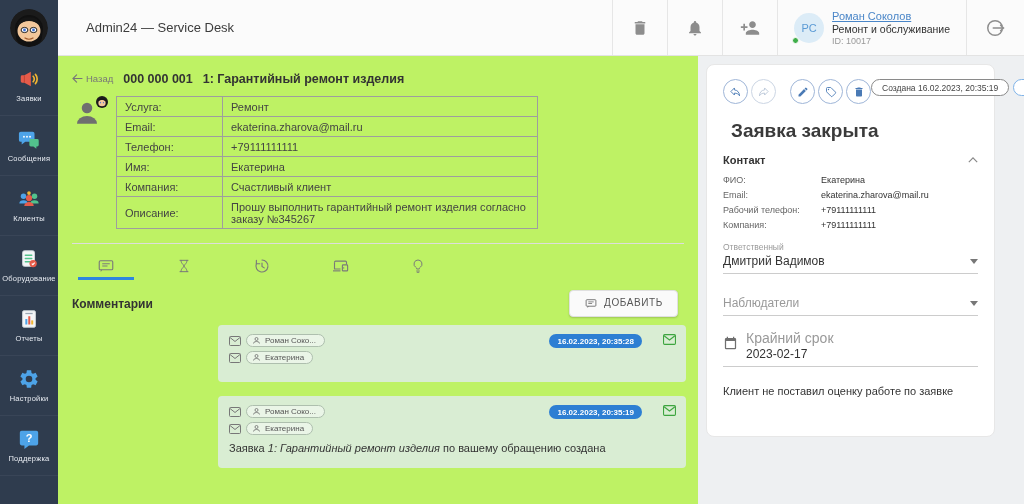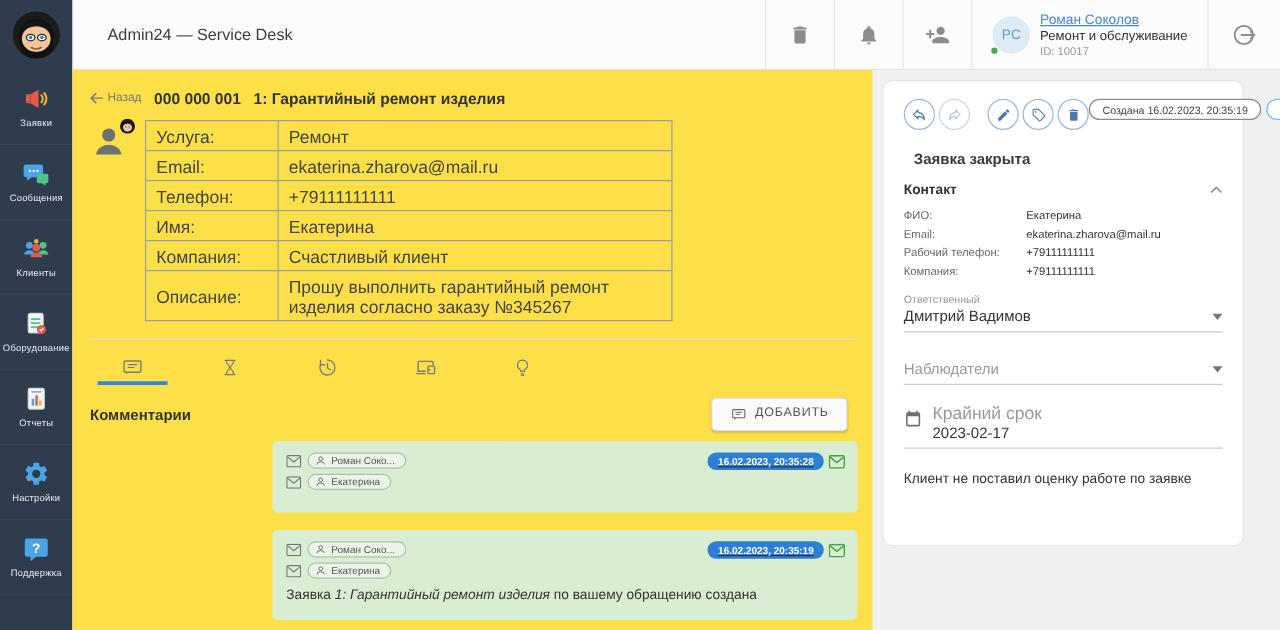--- a/index.html
+++ b/index.html
@@ -23,65 +23,65 @@
   .icon-cell { width:55px; display:flex; align-items:center; justify-content:center; border-left:1px solid #e6e6e6; cursor:pointer; }
   .user-cell { display:flex; align-items:center; gap:8px; border-left:1px solid #e6e6e6; padding:0 16px; cursor:default; }
   .user-avatar { width:30px; height:30px; border-radius:50%; background:#dcecf7; color:#5b9bd5; font-size:11px; display:flex; align-items:center; justify-content:center; position:relative; }
   .user-status-dot { position:absolute; bottom:-1px; left:-2px; width:7px; height:7px; border-radius:50%; background:#3fae49; border:1px solid #fbfbfb; }
   .user-name { font-size:11px; color:#4a86c8; text-decoration:underline; cursor:pointer; }
   .user-dept { font-size:10.5px; color:#333; margin-top:1px; }
   .user-id { font-size:9px; color:#999; margin-top:1px; }
 
   
   .workspace { flex:1; display:flex; min-height:0; background:#eef0f2; }
-  .content { flex:1; background:#fde047; padding:10px 0 4px 14px; min-width:0; }
+  .content { flex:1; background:#bef264; padding:10px 0 4px 14px; min-width:0; }
 
   .back-row { display:flex; align-items:baseline; gap:10px; padding:6px 0 10px 0; }
   .back-link { display:inline-flex; align-items:center; gap:3px; font-size:9.5px; color:#777; cursor:pointer; }
   .ticket-num, .ticket-title { font-size:12.5px; font-weight:bold; color:#333; }
 
   .info-block { display:flex; gap:10px; }
   .req-avatar { position:relative; width:34px; height:30px; margin-top:2px; }
   .req-avatar-badge { position:absolute; top:-4px; right:-2px; }
   .info-table { border-collapse:collapse; width:422px; }
-  .info-table td { border:1px solid #9e9e9e; font-size:14px; color:#444; padding:3.5px 8px; }
+  .info-table td { border:1px solid #9e9e9e; font-size:11px; color:#444; padding:3.5px 8px; }
   .info-table td.lbl { width:106px; }
 
   .content-divider { border:none; border-top:1px solid #ddd; margin:14px 14px 0 0; }
 
   .tabs { display:flex; gap:22px; padding:10px 0 0 6px; }
   .tab { width:56px; height:26px; display:flex; align-items:center; justify-content:center; cursor:pointer; border-bottom:3px solid transparent; }
   .tab.active { border-bottom-color:#2e86de; }
 
   .comments-head { display:flex; align-items:center; justify-content:space-between; padding:10px 20px 8px 0; }
   .comments-title { font-size:12px; font-weight:bold; color:#333; }
   .add-btn { display:inline-flex; align-items:flex-start; gap:6px; font-size:10px; letter-spacing:.6px; color:#555; background:#fafafa; border:1px solid #e0e0e0; border-radius:4px; padding:6px 14px; box-shadow:0 1px 2px rgba(0,0,0,.18); cursor:pointer; }
 
   .comment-card { position:relative; background:#d9edd3; border-radius:4px; margin:0 12px 14px 146px; padding:9px 11px 14px 11px; }
   .chip-row { display:flex; align-items:center; gap:5px; margin-bottom:4px; }
   .chip { display:inline-flex; align-items:center; gap:4px; border:1px solid #aebfae; border-radius:9px; padding:1px 8px 1px 5px; font-size:8px; color:#555; background:rgba(255,255,255,.45); cursor:pointer; }
   .comment-text { font-size:11px; color:#333; margin-top:7px; }
   .comment-text .it { font-style:italic; }
-  .card-meta { position:absolute; top:9px; right:10px; display:flex; align-items:center; gap:4px;text-decoration:underline; }
+  .card-meta { position:absolute; top:9px; right:10px; display:flex; gap:21px; }
   .date-badge { background:#2d7fd3; color:#fff; font-size:8px; font-weight:bold; padding:2.5px 8px; border-radius:8px; }
 
   
   .details-area { width:326px; flex-shrink:0; padding:8px 29px 8px 8px; }
   .panel-card { background:#fff; border:1px solid #e7e7e7; border-radius:8px; padding:14px 16px; height:373px; }
 
   .panel-actions { display:flex; align-items:flex-start; }
   .circle-btn { width:25px; height:25px; border-radius:50%; border:1px solid #9fb6d8; background:#fff; display:flex; align-items:center; justify-content:center; cursor:pointer; }
   .circle-btn.disabled { border-color:#ccd6e4; cursor:default; }
   .btn-group-a { display:flex; gap:3px; }
   .btn-group-b { display:flex; gap:3px; margin-left:14px; }
   .pill-col { margin-left:auto; display:flex; flex-direction:row; gap:4px; align-items:center; }
   .pill { font-size:8.5px; padding:2.5px 10px; border-radius:9px; border:1px solid #8a8a8a; color:#444; background:#fff; white-space:nowrap; }
   .pill.blue { border-color:#7fb3e8; color:#2f86d6; }
 
-  .closed-heading { font-size:12px; font-weight:bold; color:#3a3a3a; margin:16px 0 12px 8px; }
+  .closed-heading { font-size:19px; font-weight:bold; color:#3a3a3a; margin:16px 0 12px 8px; }
 
   .section-head { display:flex; align-items:center; justify-content:space-between; border-top:1px solid #eee; padding-top:10px; margin-bottom:9px; }
   .section-title { font-size:11px; font-weight:bold; color:#333; }
 
   .contact-row { display:flex; margin-bottom:5px; }
   .contact-lbl { width:98px; font-size:9px; color:#666; }
   .contact-val { font-size:9px; color:#333; }
 
   .field { margin-top:12px; position:relative; }
   .field-label { font-size:8.5px; color:#999; margin-bottom:2px; }

